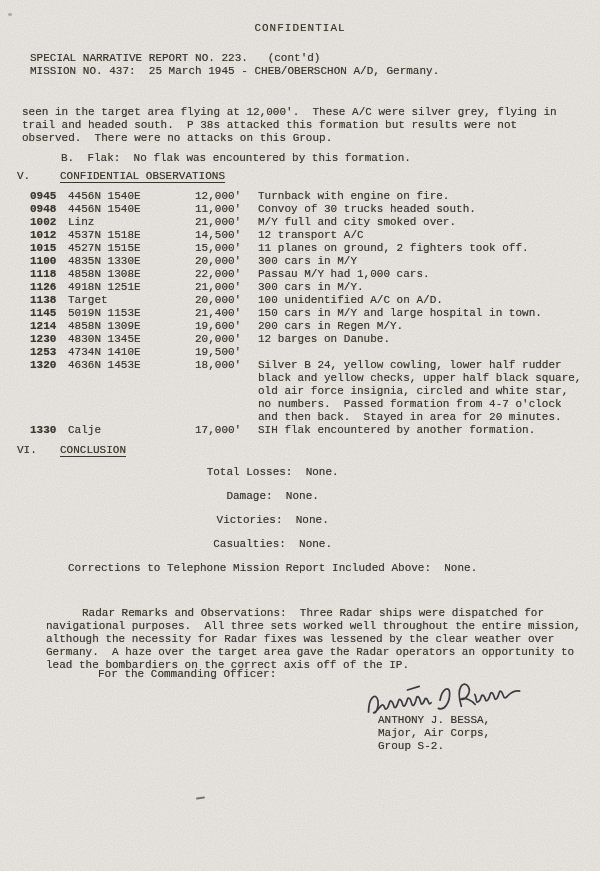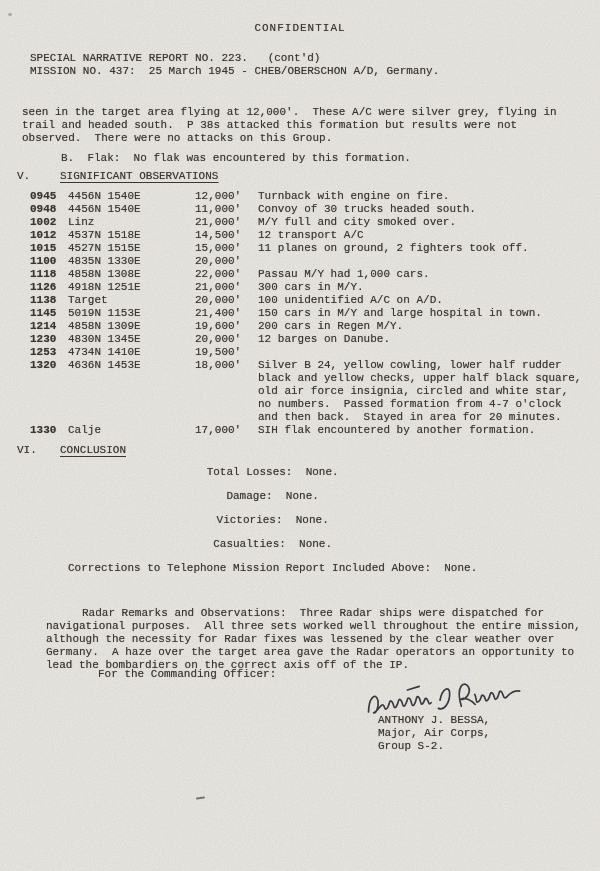--- a/index.html
+++ b/index.html
@@ -67,21 +67,21 @@
   <div id="title-block">
     <div class="txt">SPECIAL NARRATIVE REPORT NO. 223.   (cont'd)</div>
     <div class="txt">MISSION NO. 437:  25 March 1945 - CHEB/OBERSCHON A/D, Germany.</div>
   </div>
 
   <p id="intro" class="txt">seen in the target area flying at 12,000'.  These A/C were silver grey, flying in trail and headed south.  P 38s attacked this formation but results were not observed.  There were no attacks on this Group.</p>
 
   <p id="flak" class="txt">B.  Flak:  No flak was encountered by this formation.</p>
 
   <div id="sec-v" class="sec-head">
-    <span class="sec-num txt">V.</span><span class="sec-title txt">SIGNIFICANT OBSERVATIONS</span>
+    <span class="sec-num txt">V.</span><span class="sec-title txt">CONFIDENTIAL OBSERVATIONS</span>
   </div>
 
   <div id="obs">
     <div class="obs-row">
       <span class="c-time txt">0945</span>
         <span class="c-loc txt">4456N 1540E</span>
         <span class="c-alt txt">12,000'</span>
         <span class="c-desc txt">Turnback with engine on fire.</span>
     </div>
     <div class="obs-row">
@@ -105,20 +105,21 @@
     <div class="obs-row">
       <span class="c-time txt">1015</span>
         <span class="c-loc txt">4527N 1515E</span>
         <span class="c-alt txt">15,000'</span>
         <span class="c-desc txt">11 planes on ground, 2 fighters took off.</span>
     </div>
     <div class="obs-row">
       <span class="c-time txt">1100</span>
         <span class="c-loc txt">4835N 1330E</span>
         <span class="c-alt txt">20,000'</span>
+        <span class="c-desc txt">300 cars in M/Y</span>
     </div>
     <div class="obs-row">
       <span class="c-time txt">1118</span>
         <span class="c-loc txt">4858N 1308E</span>
         <span class="c-alt txt">22,000'</span>
         <span class="c-desc txt">Passau M/Y had 1,000 cars.</span>
     </div>
     <div class="obs-row">
       <span class="c-time txt">1126</span>
         <span class="c-loc txt">4918N 1251E</span>

